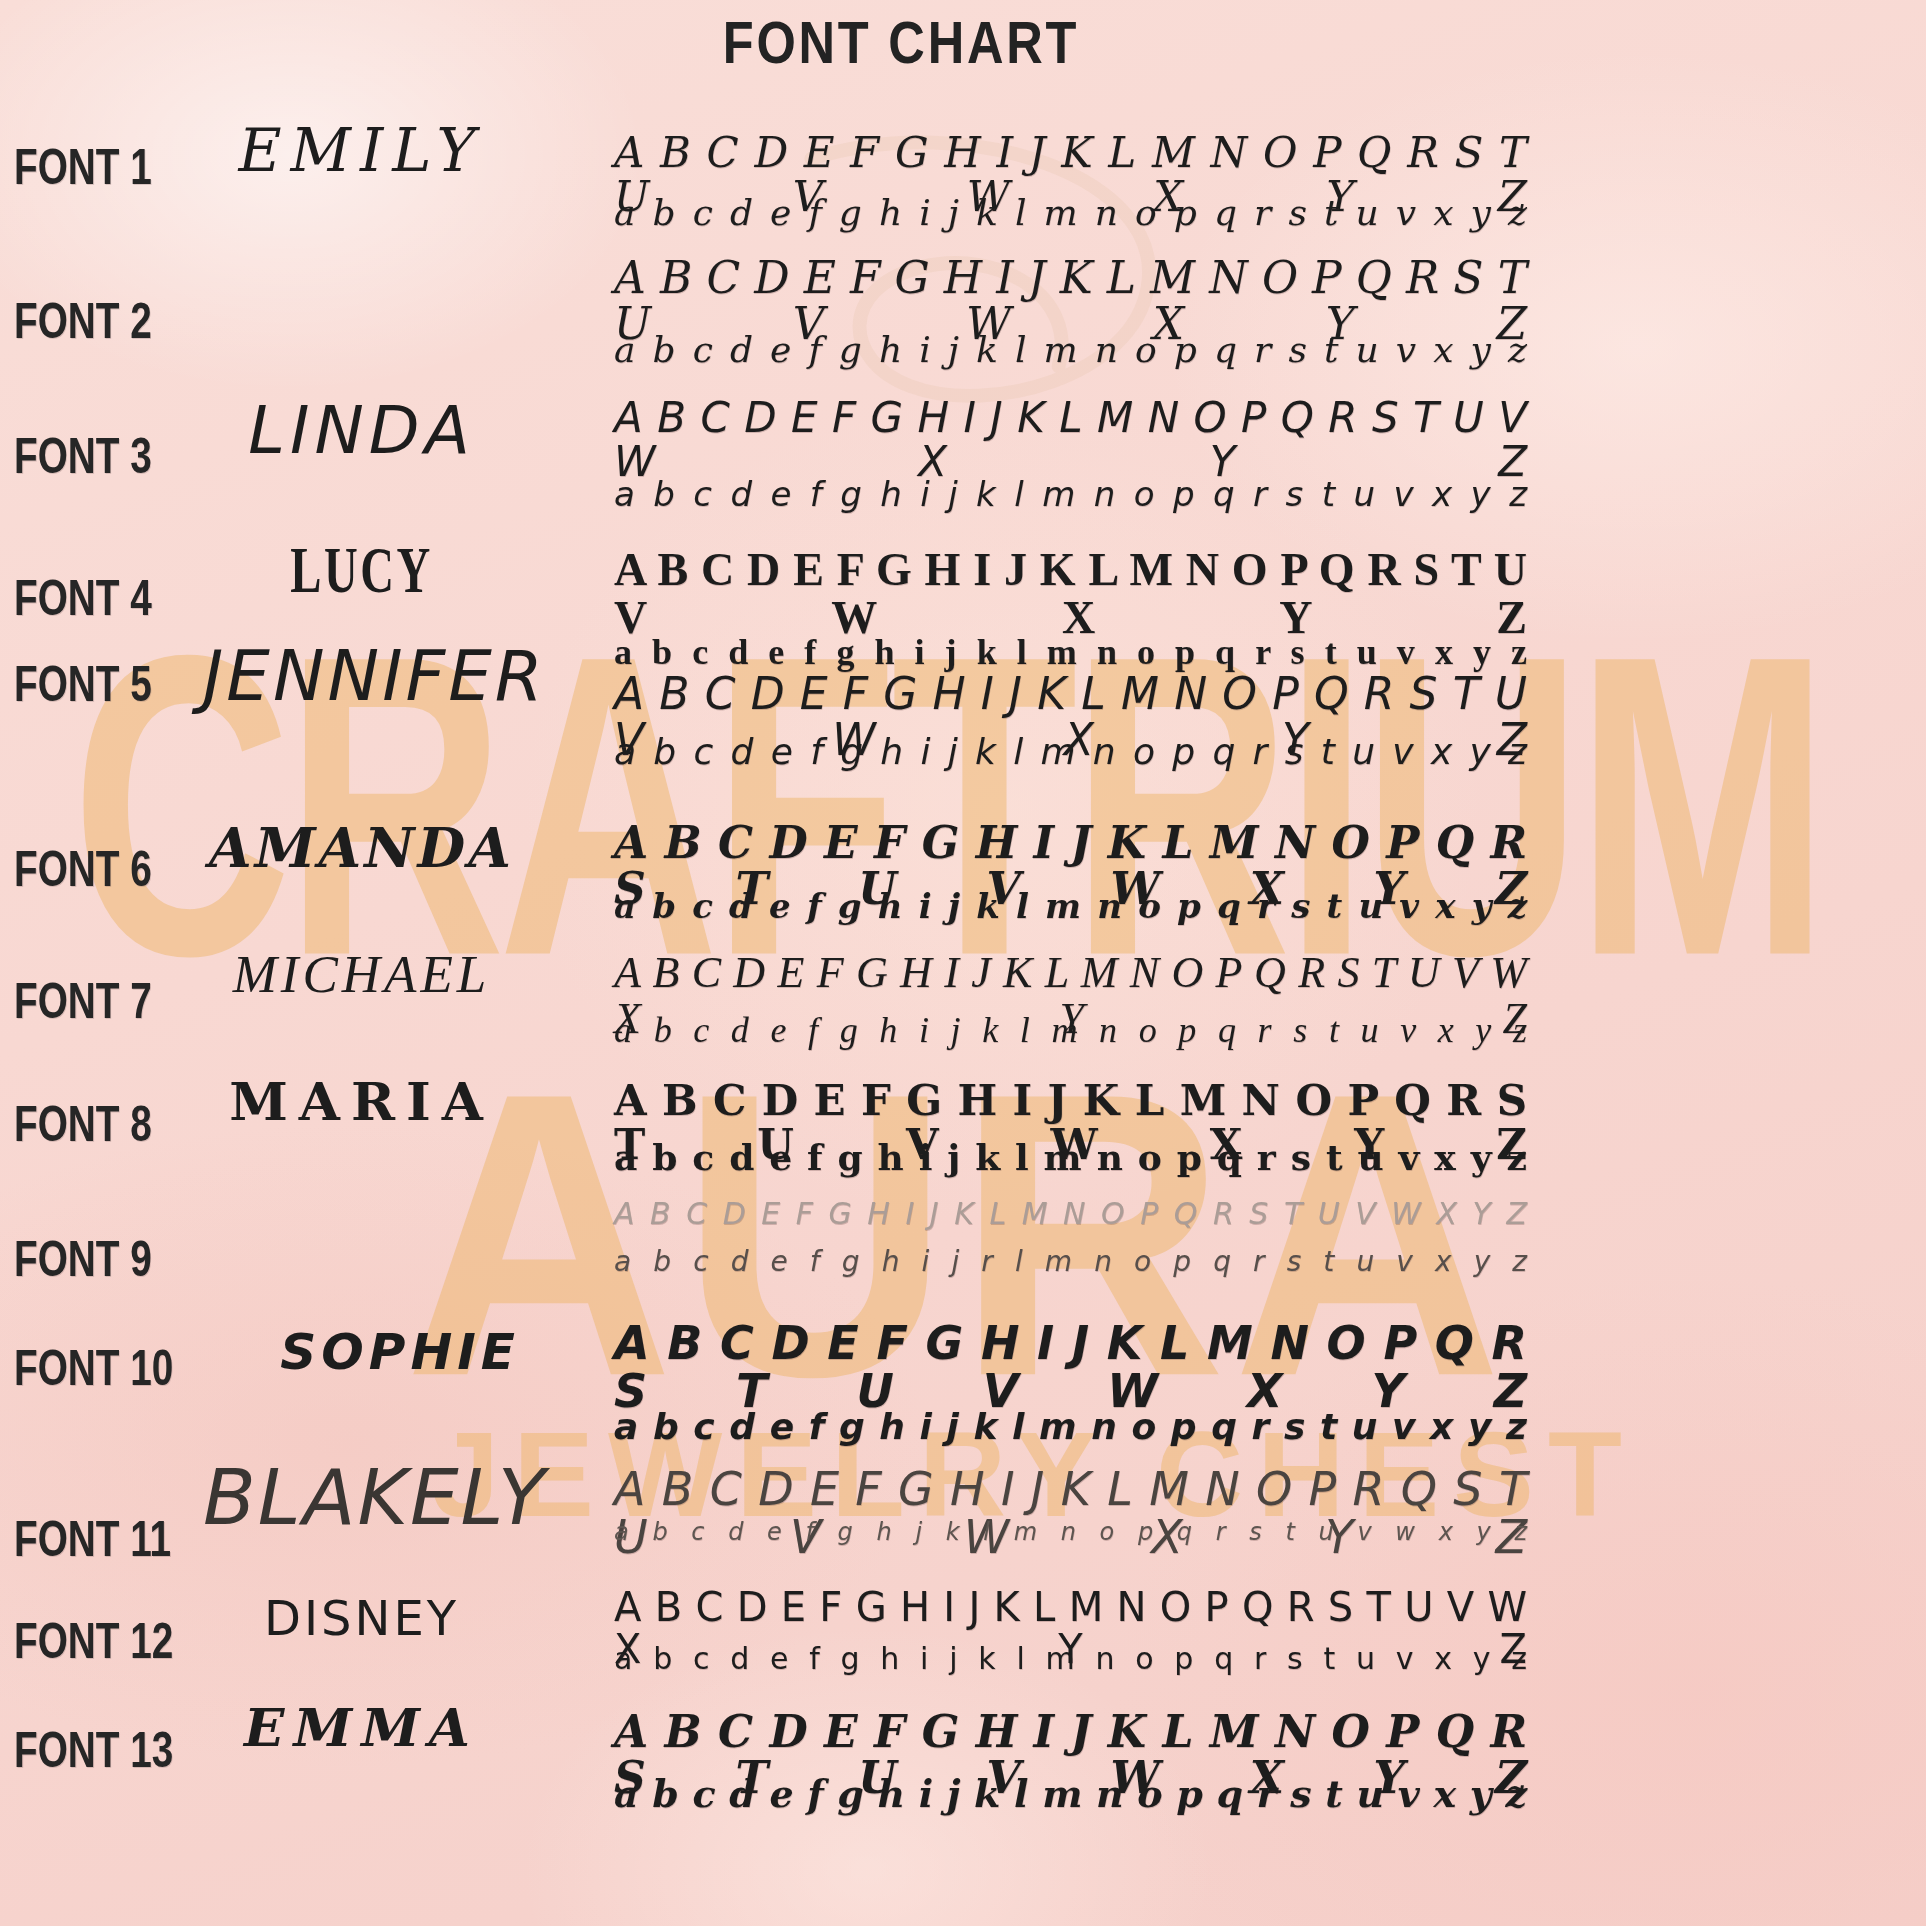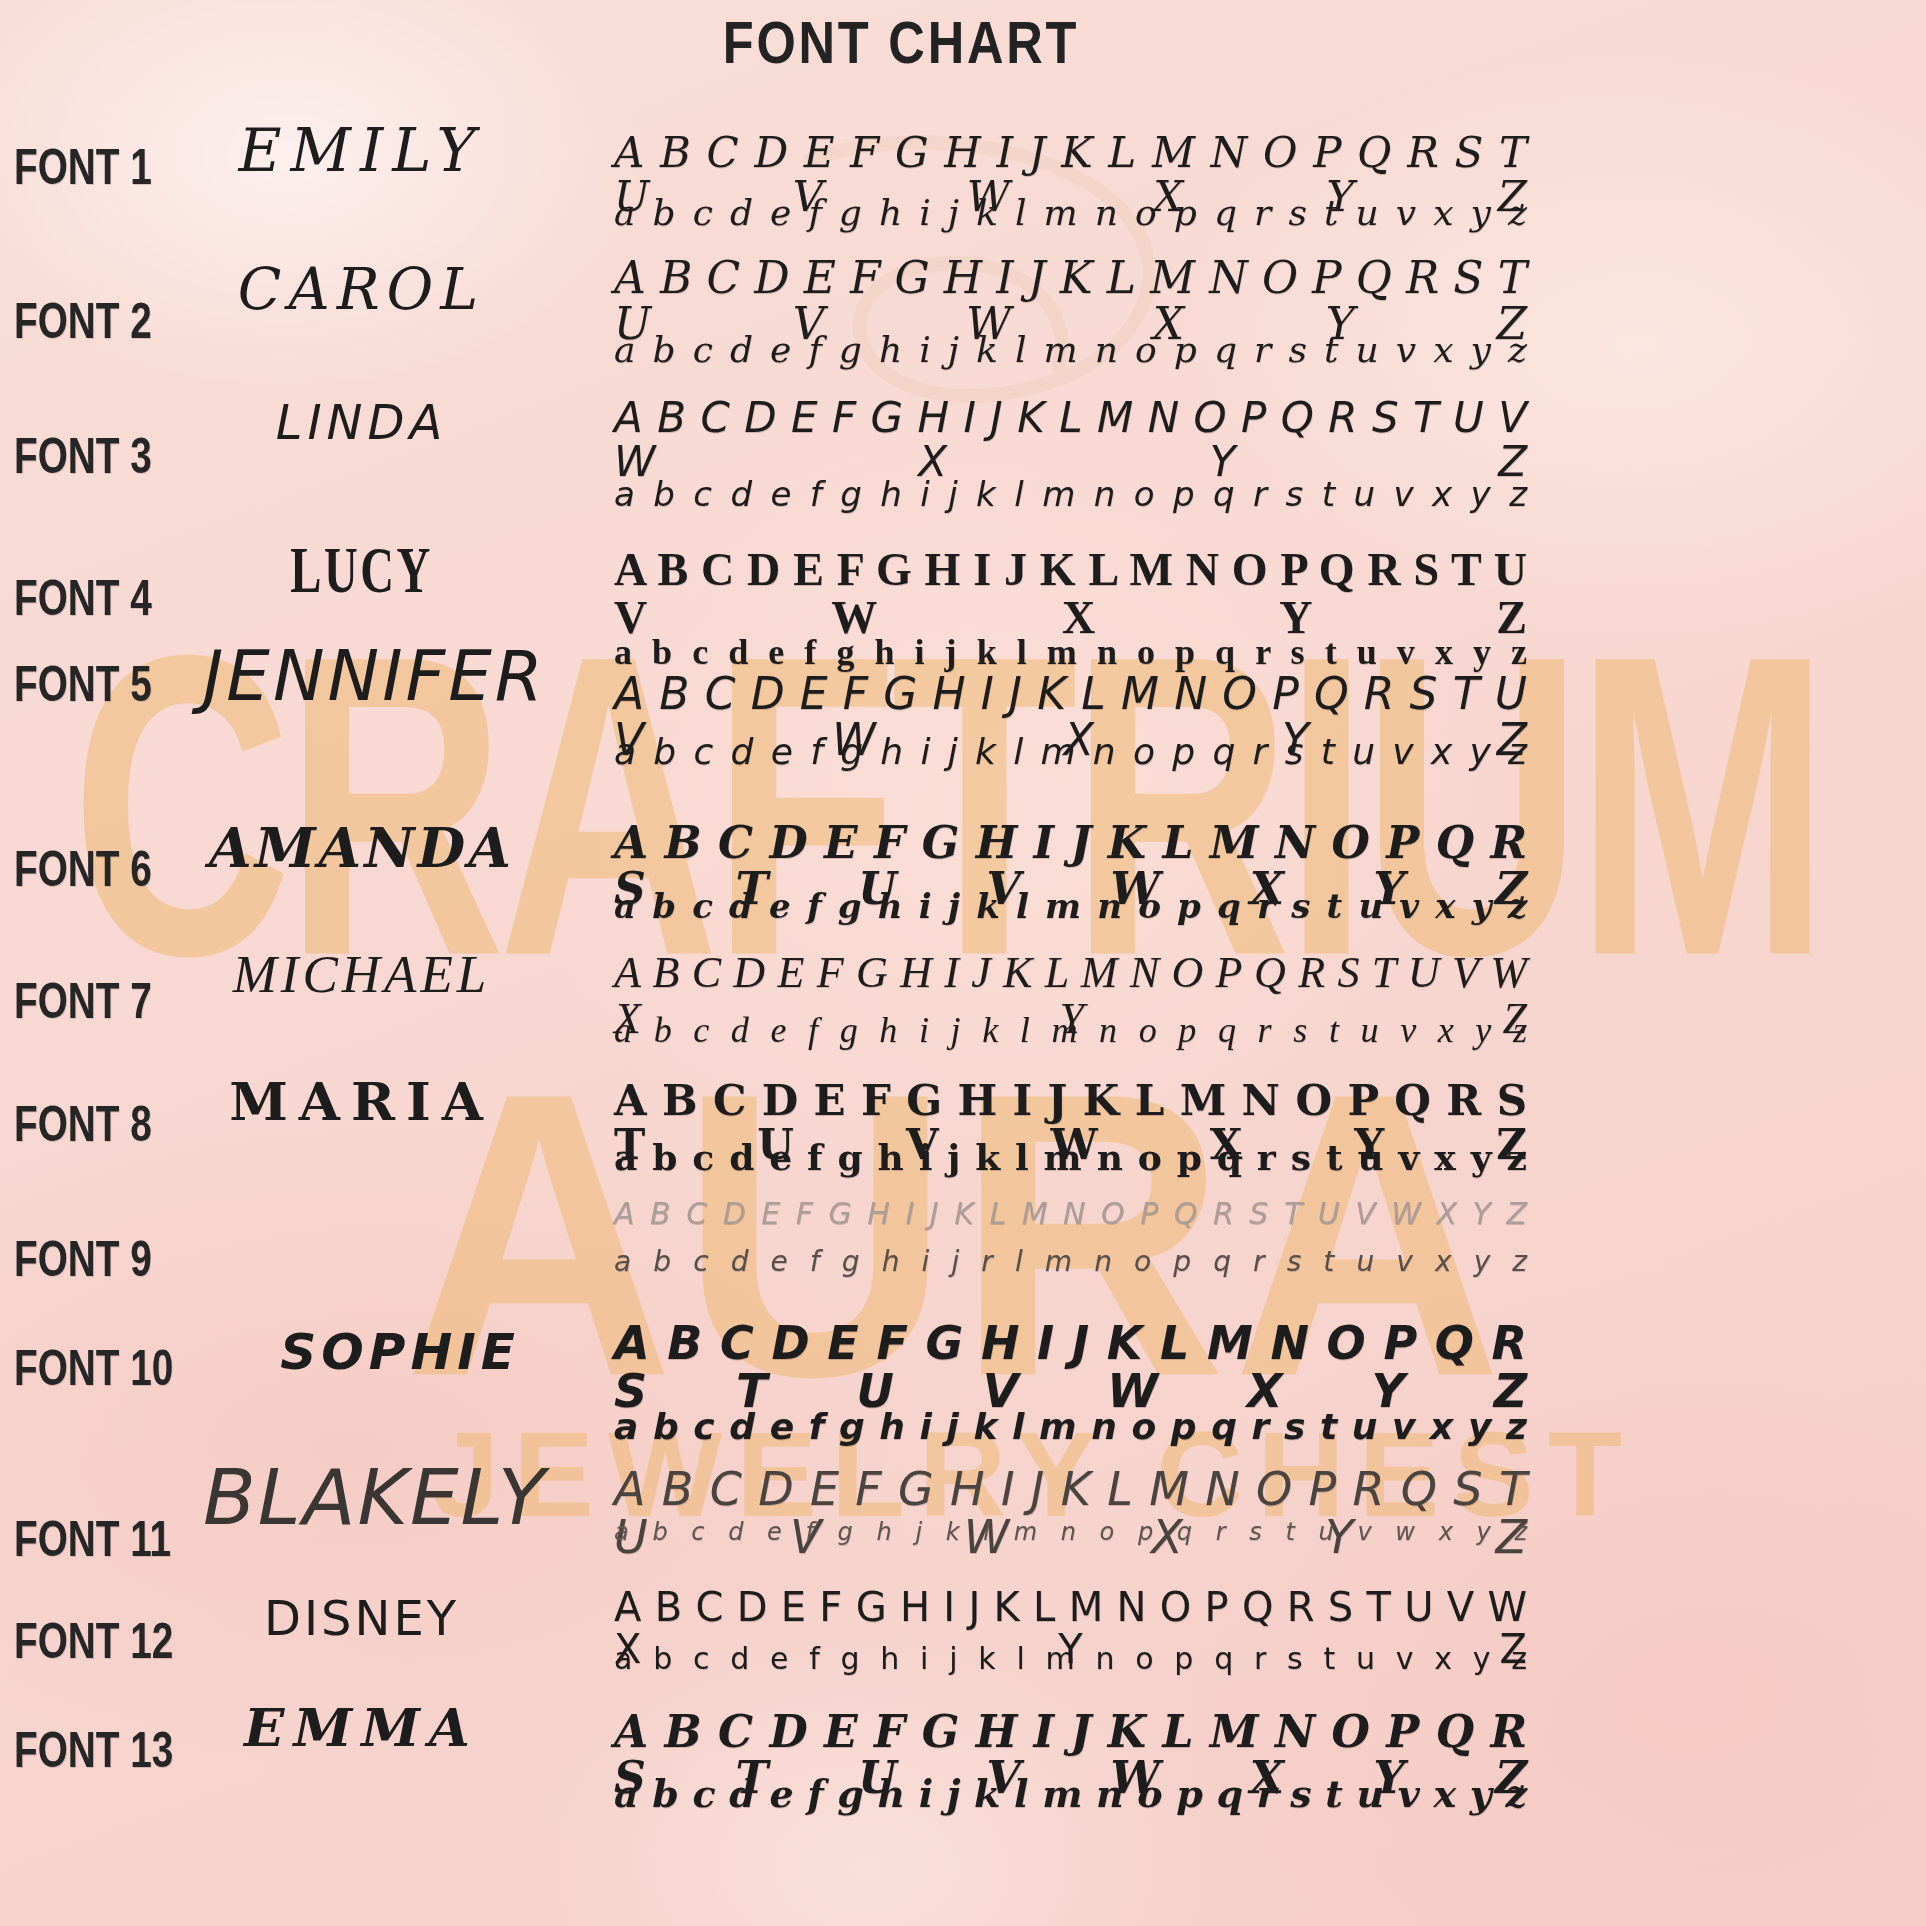--- a/index.html
+++ b/index.html
@@ -57,21 +57,21 @@
   
   .sty1{font-family:"DejaVu Serif",serif;font-style:italic;margin-top:8px;}
   #n1{font-size:59px;letter-spacing:9px;}
   #u1{font-size:42px;}#d1{font-size:36px;}
 
   .sty2{font-family:"DejaVu Serif",serif;font-style:italic;}
   #n2{font-size:57px;letter-spacing:7px;}
   #u2{font-size:44px;}#d2{font-size:36px;}
 
   .sty3{font-family:"DejaVu Sans",sans-serif;font-style:italic;}
-  #n3{font-size:48px;letter-spacing:5px;font-style:italic;}
+  #n3{font-size:66px;letter-spacing:5px;font-style:italic;}
   #u3{font-size:42px;}#d3{font-size:34px;}
 
   .sty4{font-family:"Liberation Serif",serif;font-weight:700;}
   #n4{font-size:55px;letter-spacing:3px;transform:scale(0.85,1.2);transform-origin:center top;}
   #u4{font-size:46px;}#d4{font-size:36px;}
 
   .sty5{font-family:"DejaVu Sans",sans-serif;font-style:italic;}
   #n5{font-size:69px;letter-spacing:3px;}
   #u5{font-size:44px;}#d5{font-size:36px;}
 
@@ -120,21 +120,20 @@
   </svg>
 
   <div id="title">FONT CHART</div>
 
   <div class="lbl" id="l1">FONT 1</div>
   <div class="name sty1" id="n1">EMILY</div>
   <div class="alpha sty1" id="u1">A B C D E F G H I J K L M N O P Q R S T U V W X Y Z</div>
   <div class="alpha sty1" id="d1">a b c d e f g h i j k l m n o p q r s t u v x y z</div>
 
   <div class="lbl" id="l2">FONT 2</div>
-  <div class="name sty2" id="n2">CAROL</div>
   <div class="alpha sty2" id="u2">A B C D E F G H I J K L M N O P Q R S T U V W X Y Z</div>
   <div class="alpha sty2" id="d2">a b c d e f g h i j k l m n o p q r s t u v x y z</div>
 
   <div class="lbl" id="l3">FONT 3</div>
   <div class="name sty3" id="n3">LINDA</div>
   <div class="alpha sty3" id="u3">A B C D E F G H I J K L M N O P Q R S T U V W X Y Z</div>
   <div class="alpha sty3" id="d3">a b c d e f g h i j k l m n o p q r s t u v x y z</div>
 
   <div class="lbl" id="l4">FONT 4</div>
   <div class="name sty4" id="n4">LUCY</div>

